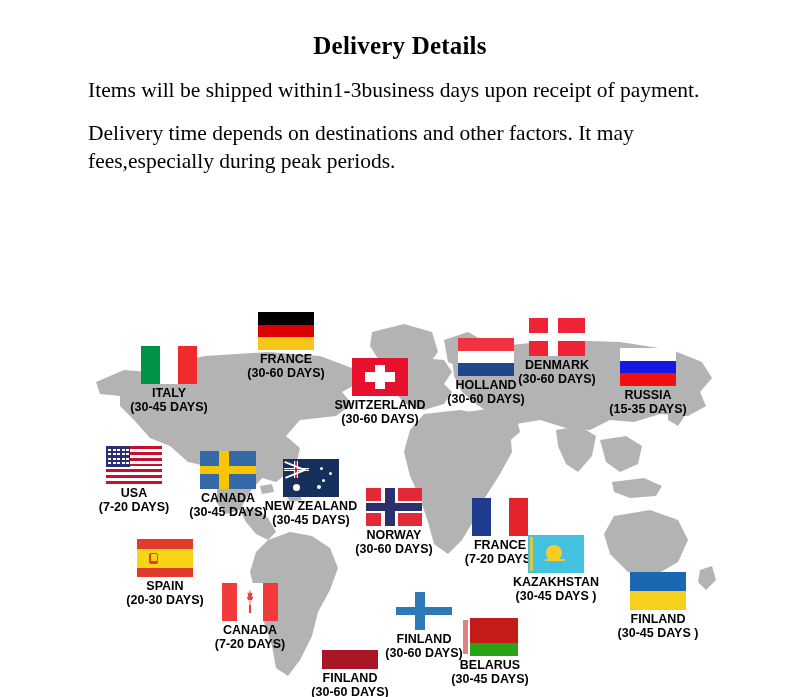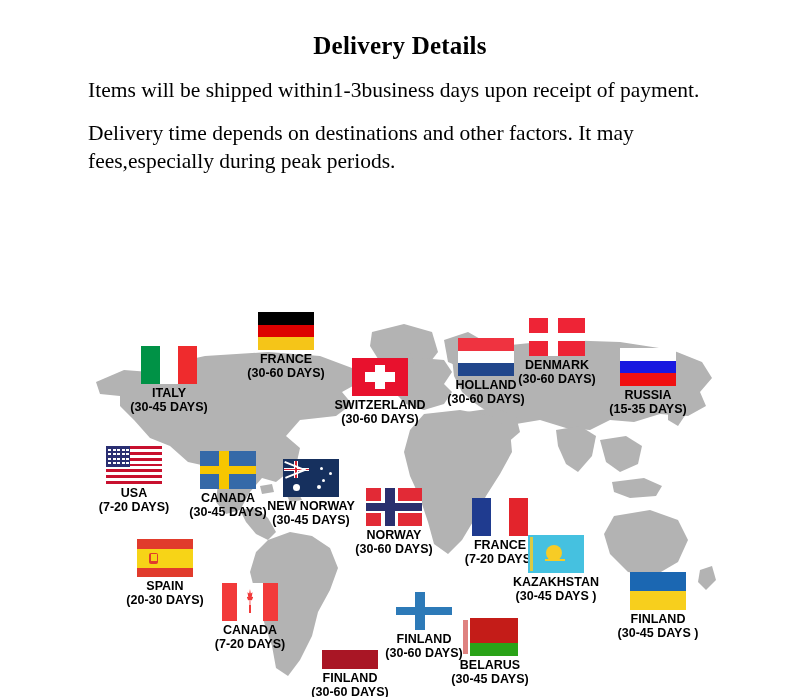--- a/index.html
+++ b/index.html
@@ -262,21 +262,21 @@
      <span style="position:absolute;left:2%;top:26%;width:44%;height:3%;background:#d8202f"></span>
      <span style="position:absolute;left:21.5%;top:4%;width:3.5%;height:46%;background:#d8202f"></span>
      <span style="position:absolute;left:4%;top:5%;width:40%;height:2px;background:#fff;transform:rotate(22deg);transform-origin:left top"></span>
      <span style="position:absolute;left:4%;top:48%;width:40%;height:2px;background:#fff;transform:rotate(-22deg);transform-origin:left top"></span>
      <span style="position:absolute;left:66%;top:20%;width:3px;height:3px;background:#fff;border-radius:50%"></span>
      <span style="position:absolute;left:82%;top:34%;width:3px;height:3px;background:#fff;border-radius:50%"></span>
      <span style="position:absolute;left:70%;top:52%;width:3px;height:3px;background:#fff;border-radius:50%"></span>
      <span style="position:absolute;left:60%;top:68%;width:4px;height:4px;background:#fff;border-radius:50%"></span>
      <span style="position:absolute;left:18%;top:66%;width:7px;height:7px;background:#fff;border-radius:50%"></span>
         </div>
-        <div class="flag-caption"><span>NEW NORWAY</span><span class="days">(30-45 DAYS)</span></div>
+        <div class="flag-caption"><span>NEW ZEALAND</span><span class="days">(30-45 DAYS)</span></div>
       </div>
       <div class="flag-entry" style="left: 394px; top: 192px;">
         <div class="flag-box">
           <span style="position:absolute;inset:0;background:#e22a36"></span>
           <span class="cross-v" style="left:27%;width:31%;background:#ffffff"></span>
           <span class="cross-h" style="top:33%;height:34%;background:#ffffff"></span>
           <span class="cross-v" style="left:34%;width:17%;background:#2a2f6e"></span>
           <span class="cross-h" style="top:39%;height:22%;background:#2a2f6e"></span>
         </div>
         <div class="flag-caption"><span>NORWAY</span><span class="days">(30-60 DAYS)</span></div>

